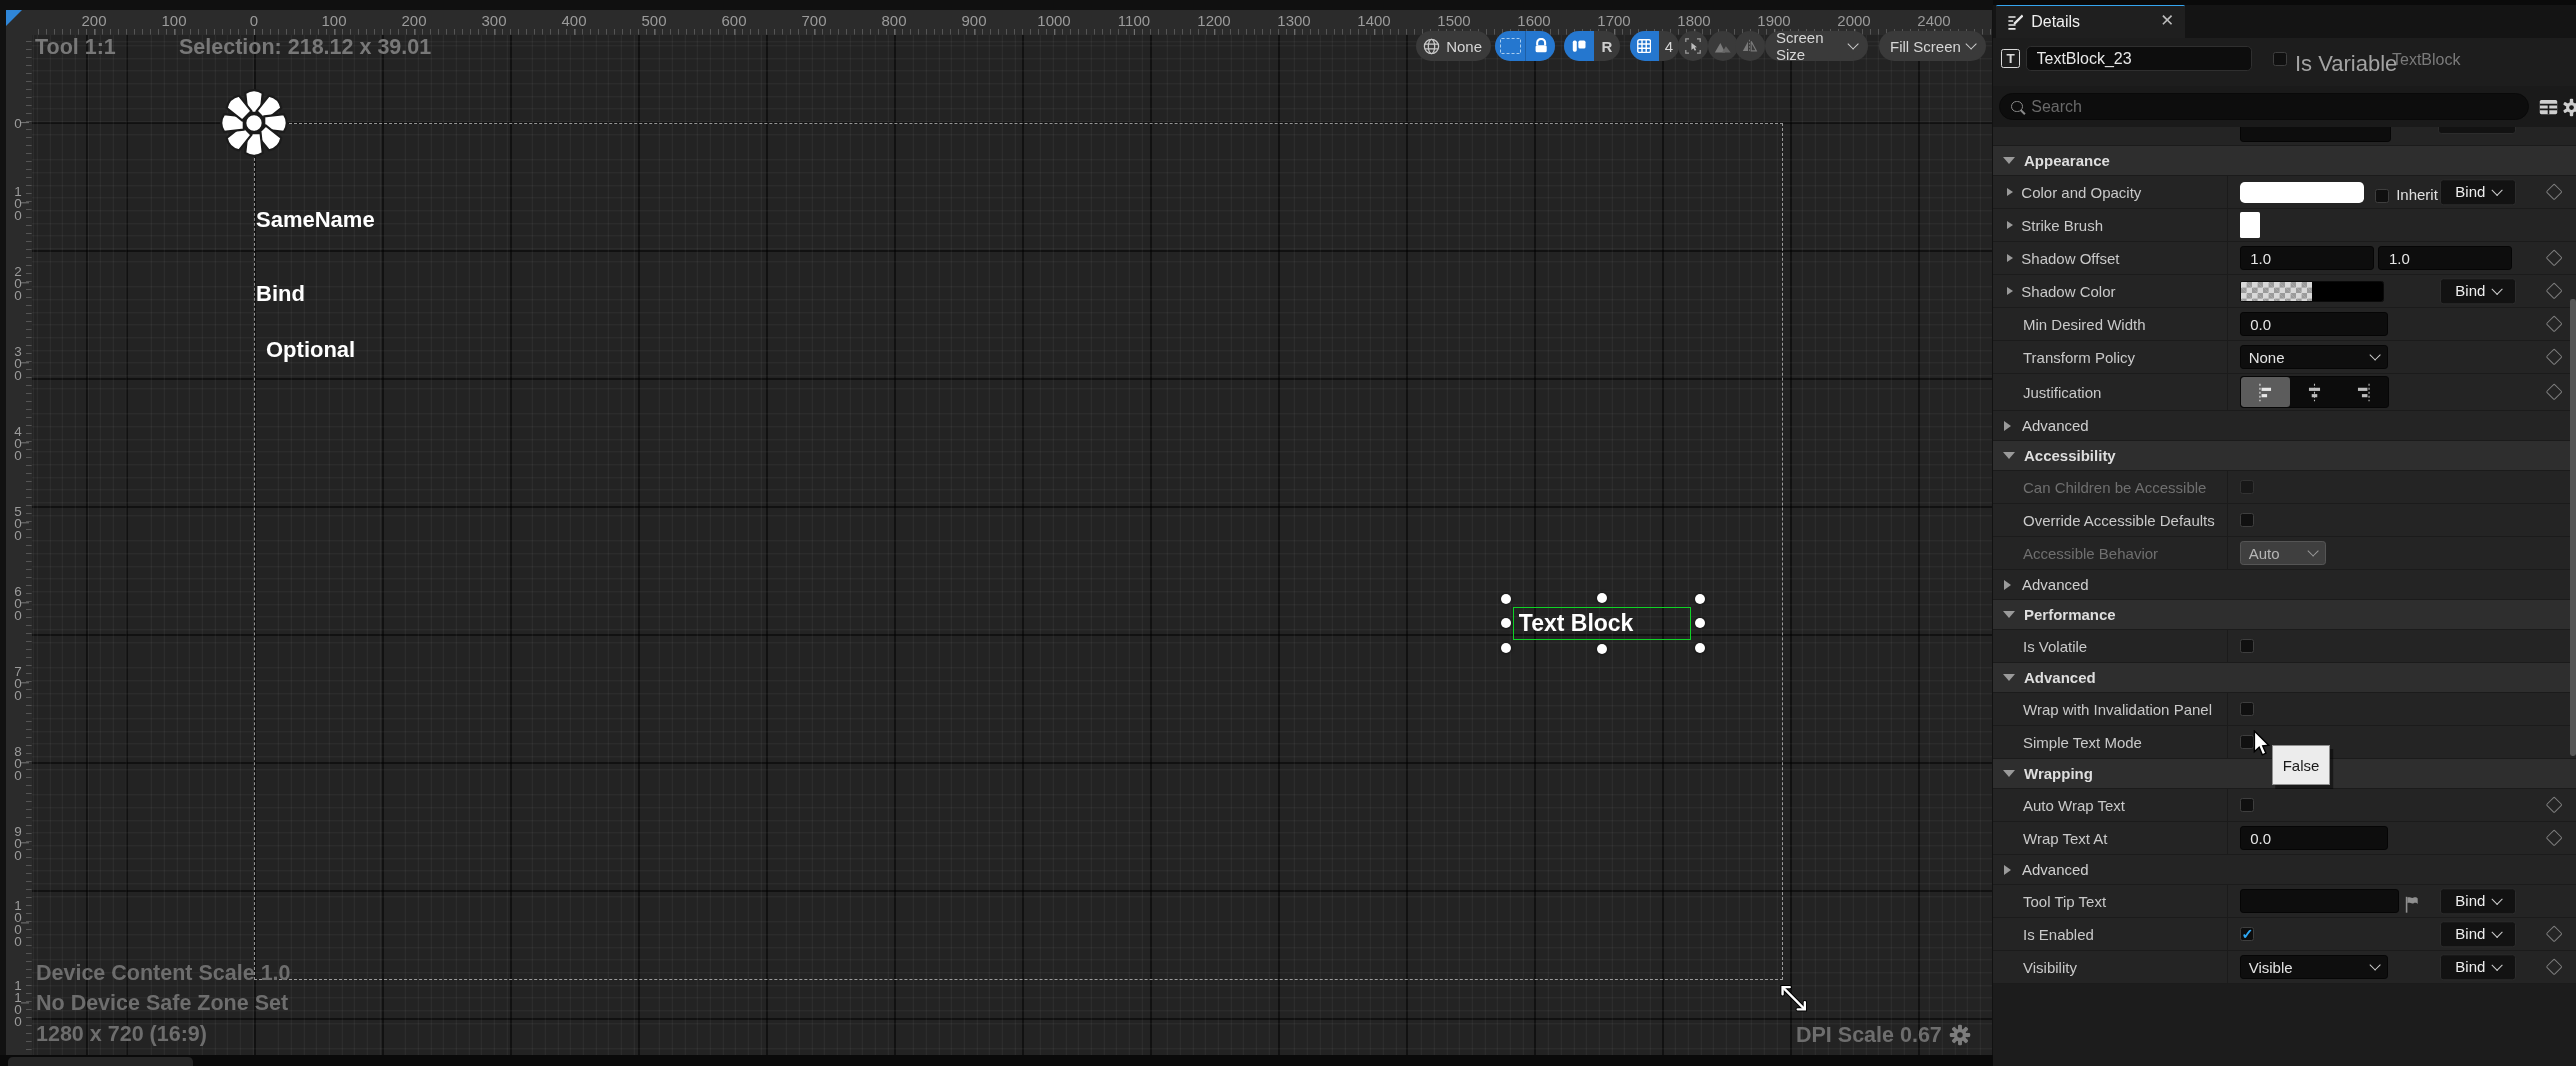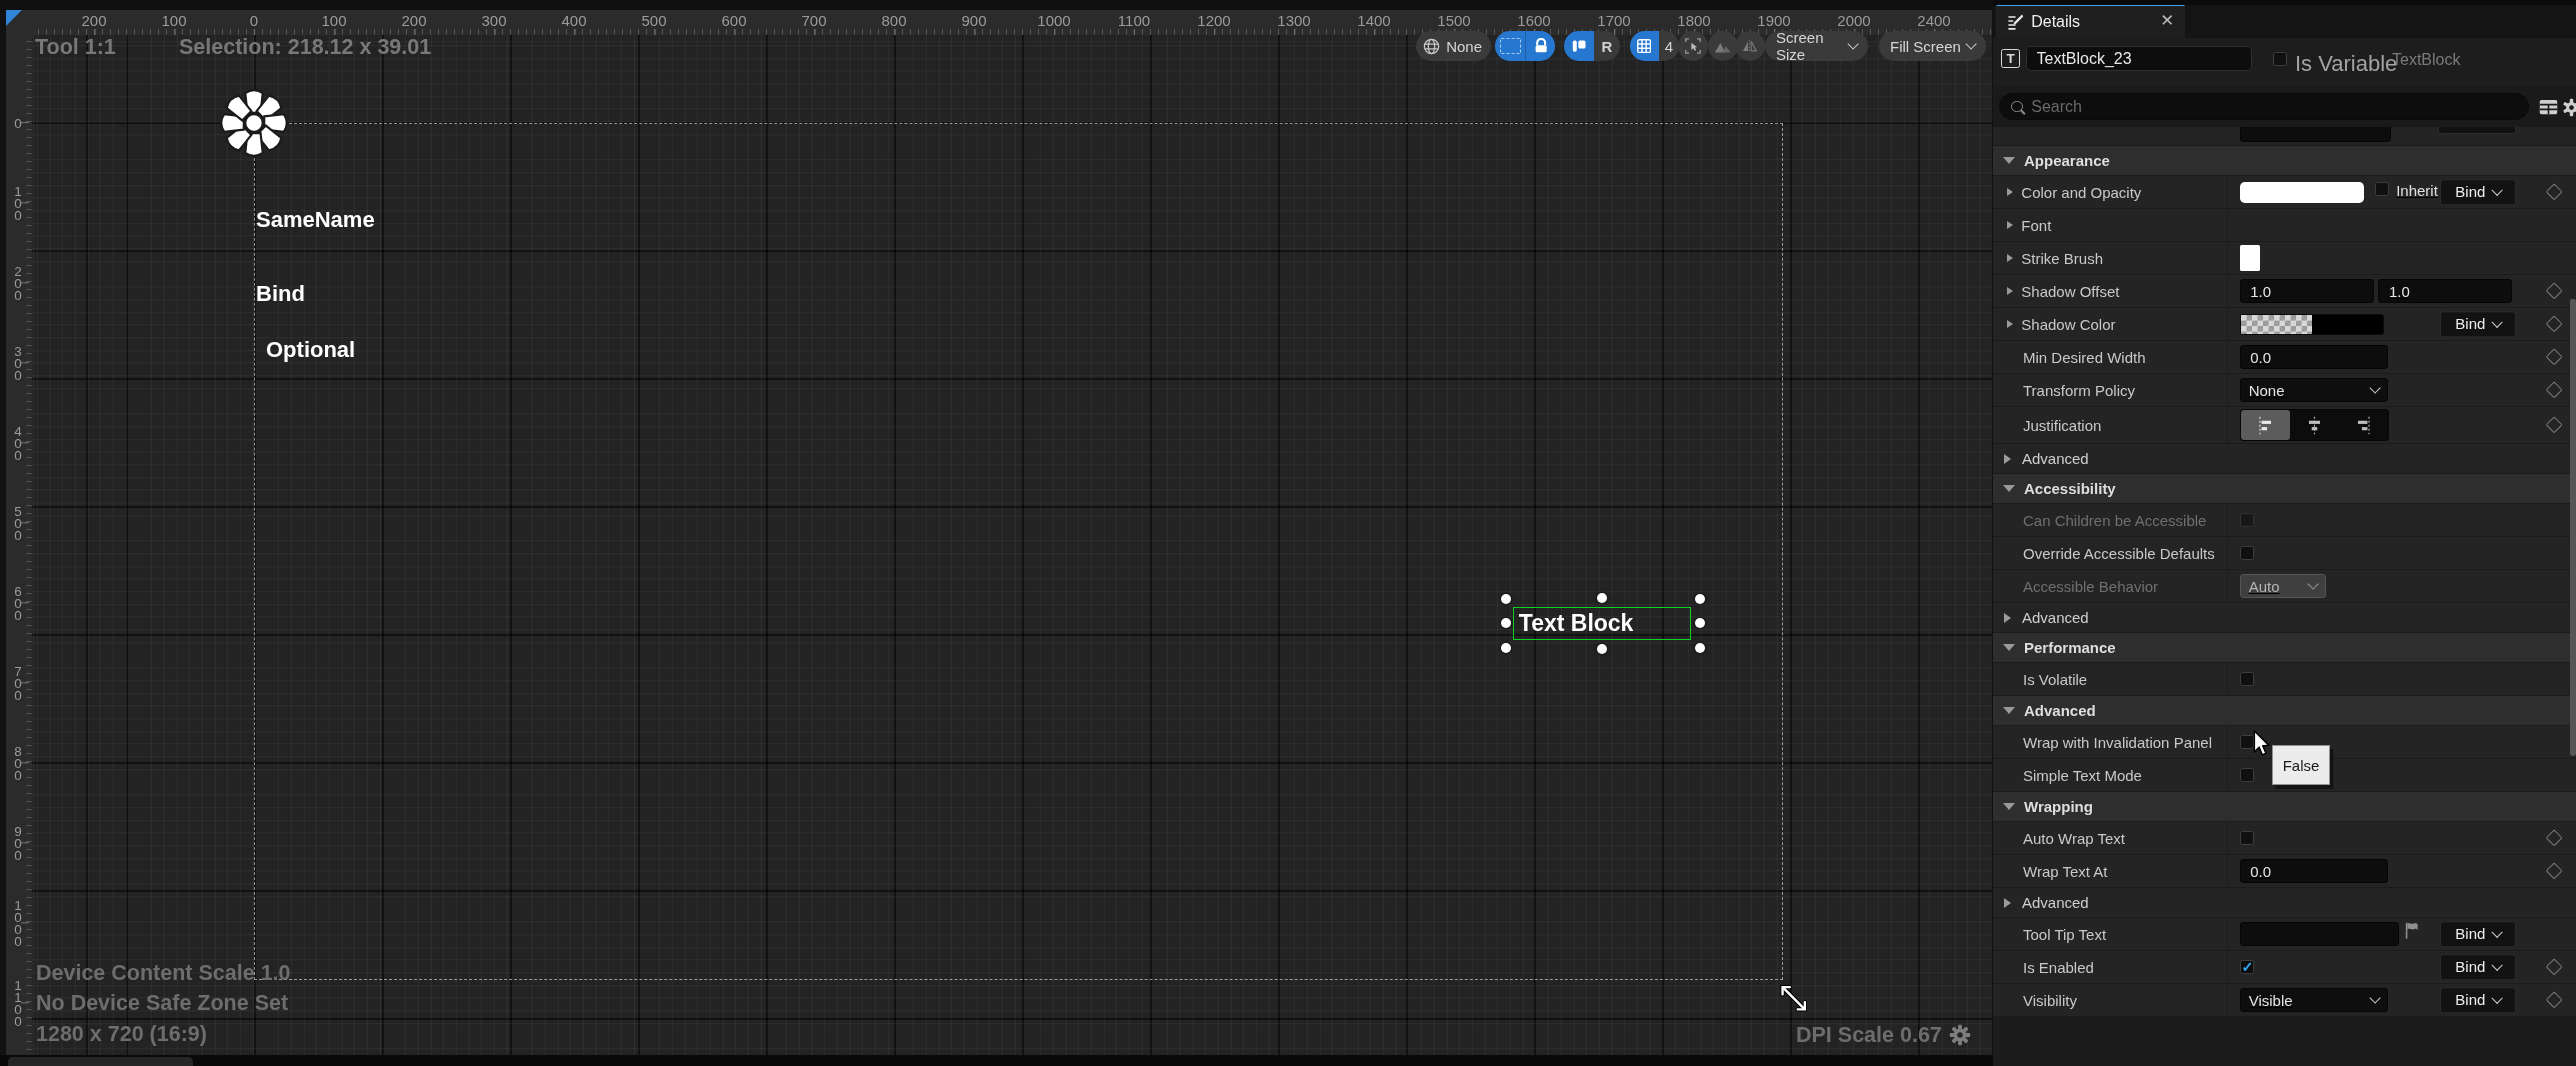--- a/index.html
+++ b/index.html
@@ -92,21 +92,21 @@
   #rows{position:absolute;left:0;top:127px;width:583px;}
   .prow{position:relative;height:32px;background:#242424;border-bottom:0.8px solid #1b1b1b;
     display:flex;align-items:center;}
   .prow::before{content:'';position:absolute;left:234px;top:0;bottom:0;width:0.8px;background:#1b1b1b;}
   .prow .lbl{color:#c9c9c9;font-size:15px;white-space:nowrap;}
   .prow.dim .lbl{color:#6f6f6f;}
   .prow .lblwrap{width:234px;flex:none;display:flex;align-items:center;}
   .noexp .lblwrap{padding-left:30px;box-sizing:border-box;}
   .exp{width:0;height:0;border-top:4.8px solid transparent;border-bottom:4.8px solid transparent;
     border-left:6.4px solid #9a9a9a;margin:0 8px 0 14.3px;flex:none;}
-  .val{display:flex;align-items:flex-start;padding-left:12.7px;flex:1;text-decoration:underline;}
+  .val{display:flex;align-items:flex-end;padding-left:12.7px;flex:1;}
   .shead{position:relative;height:29px;background:#2e2e2e;border-bottom:0.8px solid #1b1b1b;
     display:flex;align-items:center;color:#dedede;font-weight:bold;font-size:15px;}
   .sadv{position:relative;height:29px;background:#242424;border-bottom:0.8px solid #1b1b1b;
     display:flex;align-items:center;color:#cfcfcf;font-size:15px;}
   .tri-down{width:0;height:0;border-left:6.4px solid transparent;border-right:6.4px solid transparent;
     border-top:7.2px solid #9a9a9a;margin:0 9.5px;flex:none;}
   .tri-right{width:0;height:0;border-top:5.6px solid transparent;border-bottom:5.6px solid transparent;
     border-left:7.2px solid #9a9a9a;margin:0 11px;flex:none;}
   .fld{width:134px;height:24px;background:#0d0d0d;border:0.8px solid #050505;border-radius:3.2px;
     color:#e6e6e6;font-size:15px;display:flex;align-items:center;padding:0 9.5px;box-sizing:border-box;flex:none;}
@@ -415,27 +415,20 @@
           <span class="cb" style="margin-left:11px;"></span>
           <span class="inh-label">Inherit</span>
         </div>
         <div class="bindbtn">
             <span>Bind</span>
             <span class="chev"></span>
           </div>
         <span class="dia"></span>
       </div>
 
-      <div class="prow">
-        <div class="lblwrap">
-            <span class="exp"></span>
-          <span class="lbl">Font</span>
-          </div>
-        <div class="val"></div>
-      </div>
 
       <div class="prow">
         <div class="lblwrap">
             <span class="exp"></span>
           <span class="lbl">Strike Brush</span>
           </div>
         <div class="val">
             <span class="swatch-strike"></span>
           </div>
       </div>

